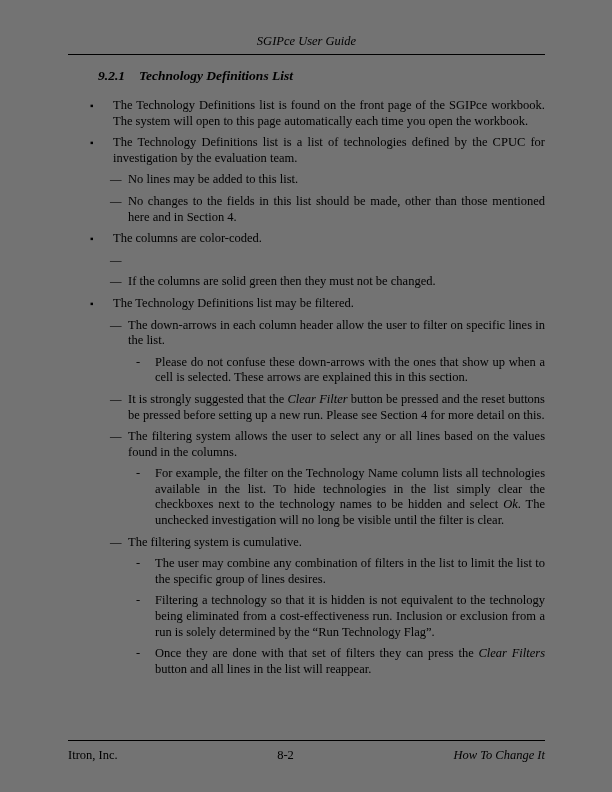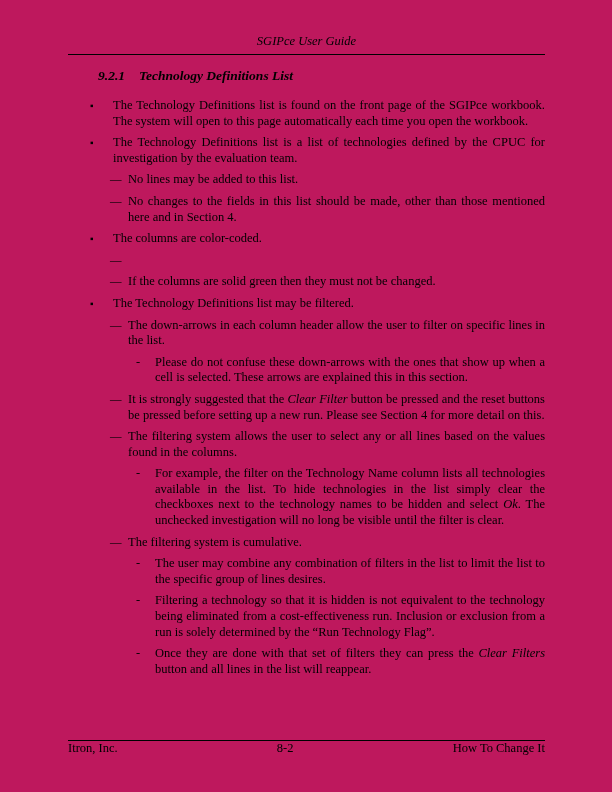--- a/index.html
+++ b/index.html
@@ -6,21 +6,21 @@
   html, body { margin: 0; padding: 0; }
   body {
     width: 612px; height: 792px;
     background: #ffffff;
     color: #000000;
     font-family: "Liberation Serif", serif;
   }
   .page {
     position: relative;
     width: 612px; height: 792px;
-    background: #be185d;
+    background: #737373;
     overflow: hidden;
   }
   .header {
     position: absolute;
     top: 34px; left: 68px; width: 477px;
     text-align: center;
     font-style: italic;
     font-size: 12.5px;
     padding-bottom: 5px;
     border-bottom: 1px solid #000000;
@@ -47,27 +47,27 @@
   .level1 .bullet { width: 23px; font-size: 10px; }
   .level2 { padding-left: 42px; }
   .level2 .bullet { width: 18px; font-size: 11.5px; }
   .level3 { padding-left: 68px; }
   .level3 .bullet { width: 19px; }
   .em { font-style: italic; margin-top: 28px; }
   .footer {
     position: absolute;
     top: 740px; left: 68px; width: 477px;
     border-top: 1px solid #000000;
-    padding-top: 0;
+    padding-top: 7px;
     display: flex;
     justify-content: space-between;
     align-items: baseline;
     font-size: 12.5px;
   }
-  .footer .right { }
+  .footer .right { font-style: italic; }
 </style>
 </head>
 <body>
 
 <div class="page">
 
   <div class="header">
     <span>SGIPce User Guide</span>
   </div>
 

